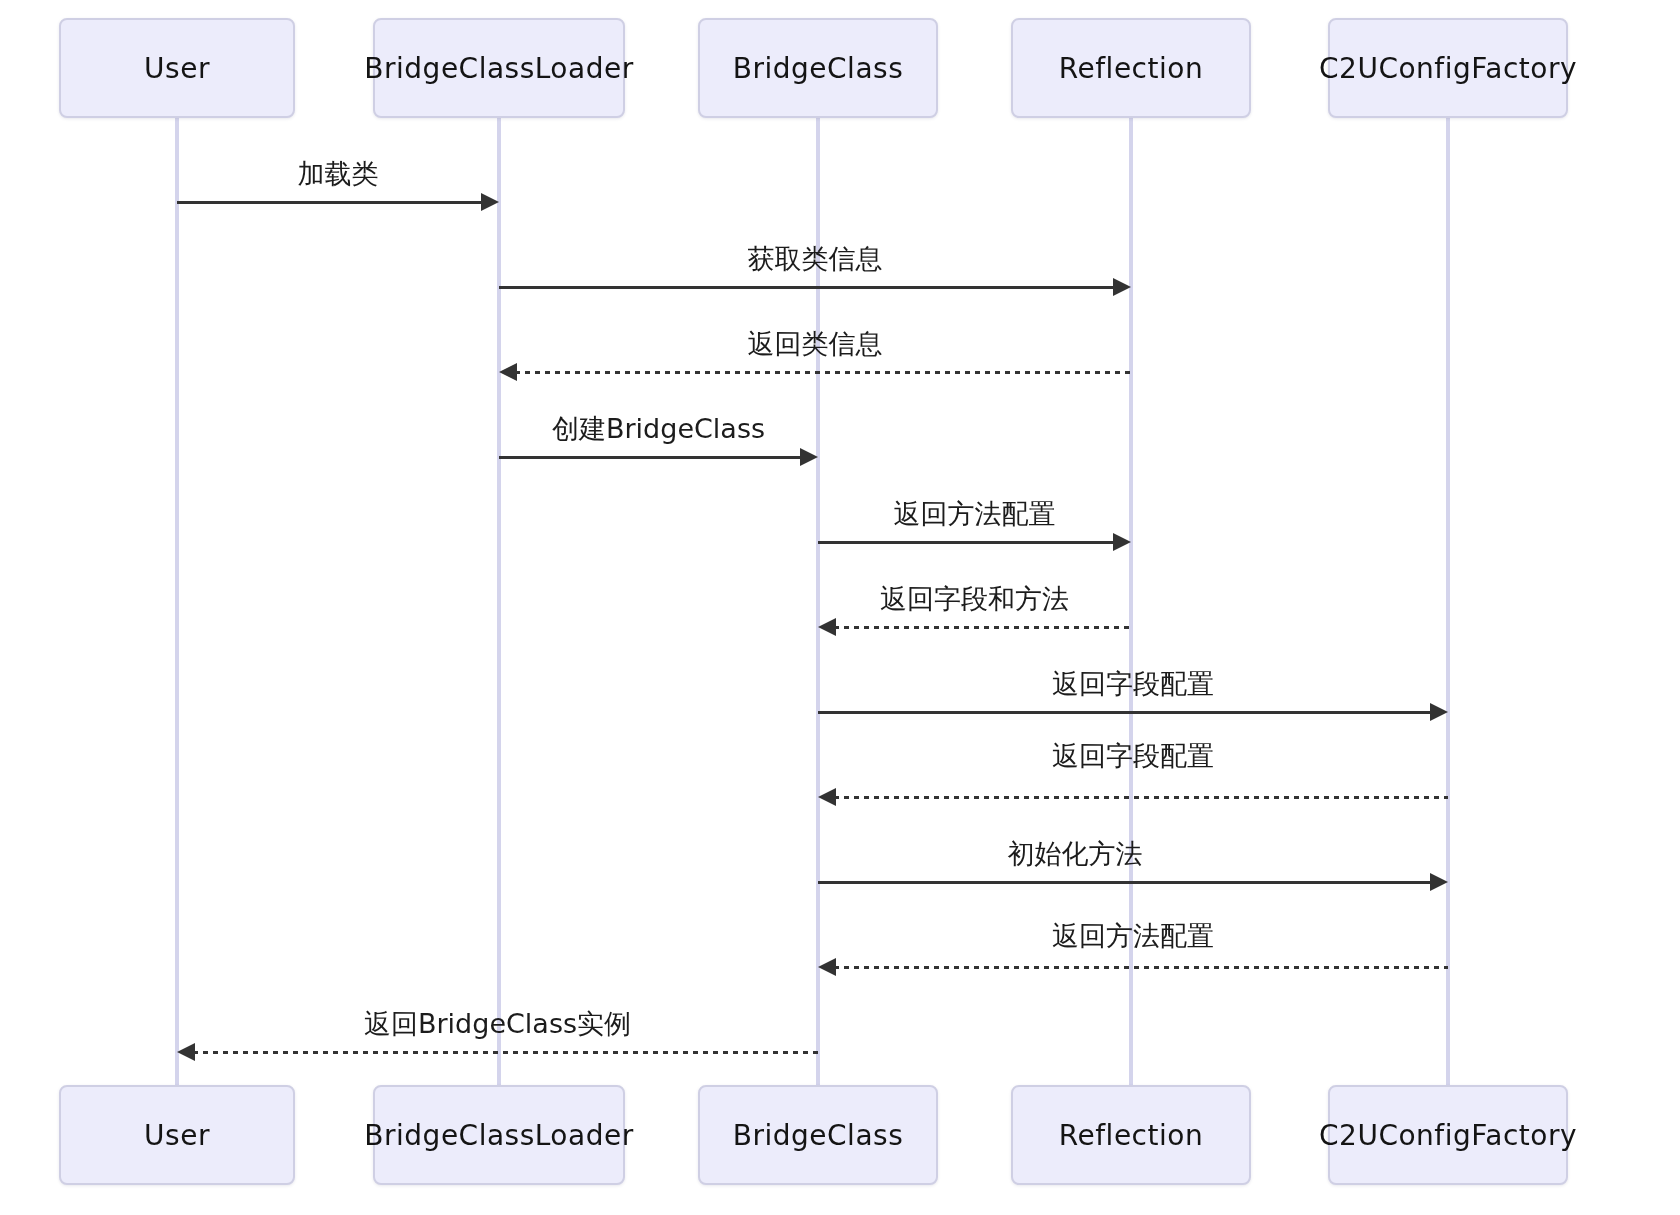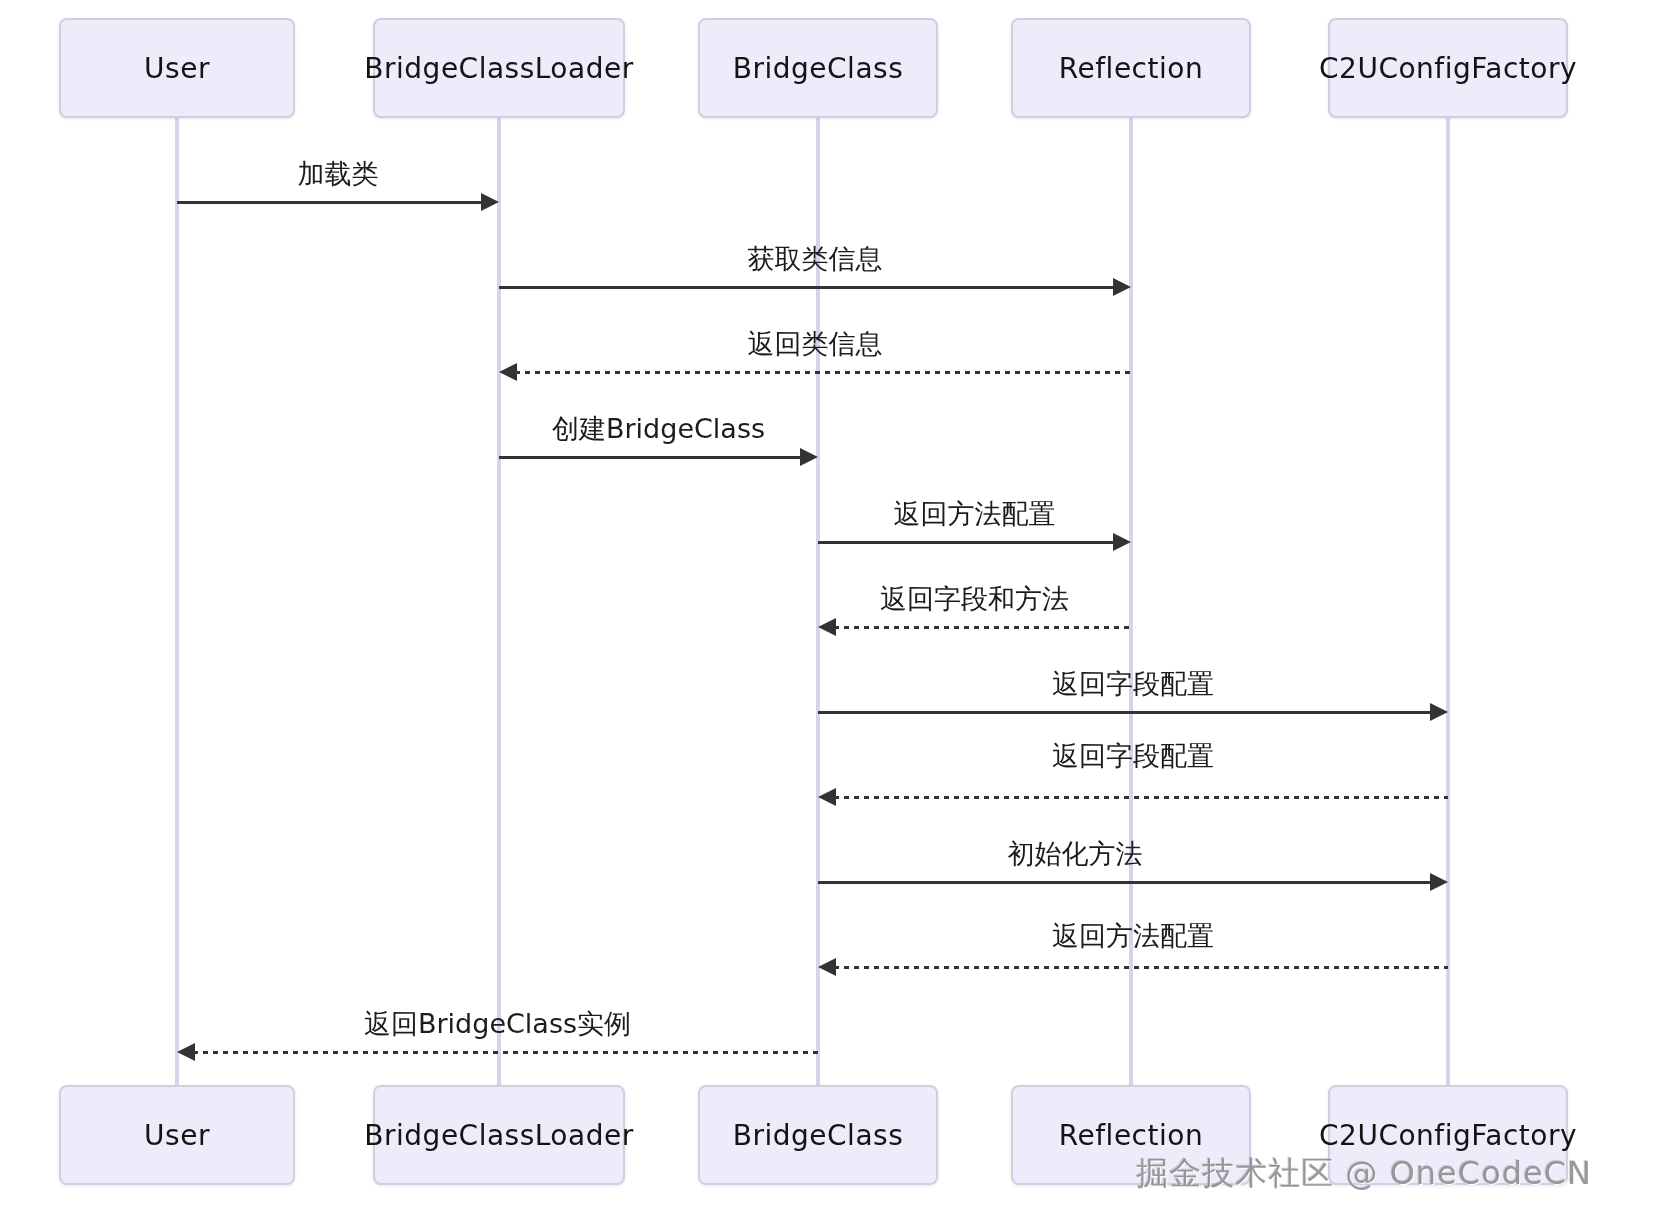--- a/index.html
+++ b/index.html
@@ -152,14 +152,13 @@
     <div class="arrowhead left" style="left: 818px; top: 788px;"></div>
     <div class="msg-label" style="left: 1075px; top: 840px;">初始化方法</div>
     <div class="msg-line solid" style="left: 818px; top: 881px; width: 624px;"></div>
     <div class="arrowhead right" style="left: 1430px; top: 873px;"></div>
     <div class="msg-label" style="left: 1133px; top: 925px; font-family: Liberation Mono, monospace;">返回方法配置</div>
     <div class="msg-line dashed" style="left: 824px; top: 966px; width: 624px;"></div>
     <div class="arrowhead left" style="left: 818px; top: 958px;"></div>
     <div class="msg-label" style="left: 497.5px; top: 1010px;">返回BridgeClass实例</div>
     <div class="msg-line dashed" style="left: 183px; top: 1051px; width: 635px;"></div>
     <div class="arrowhead left" style="left: 177px; top: 1043px;"></div>
-    <div class="watermark">掘金技术社区 @ OneCodeCN</div>
 </div>
 
 </body></html>

